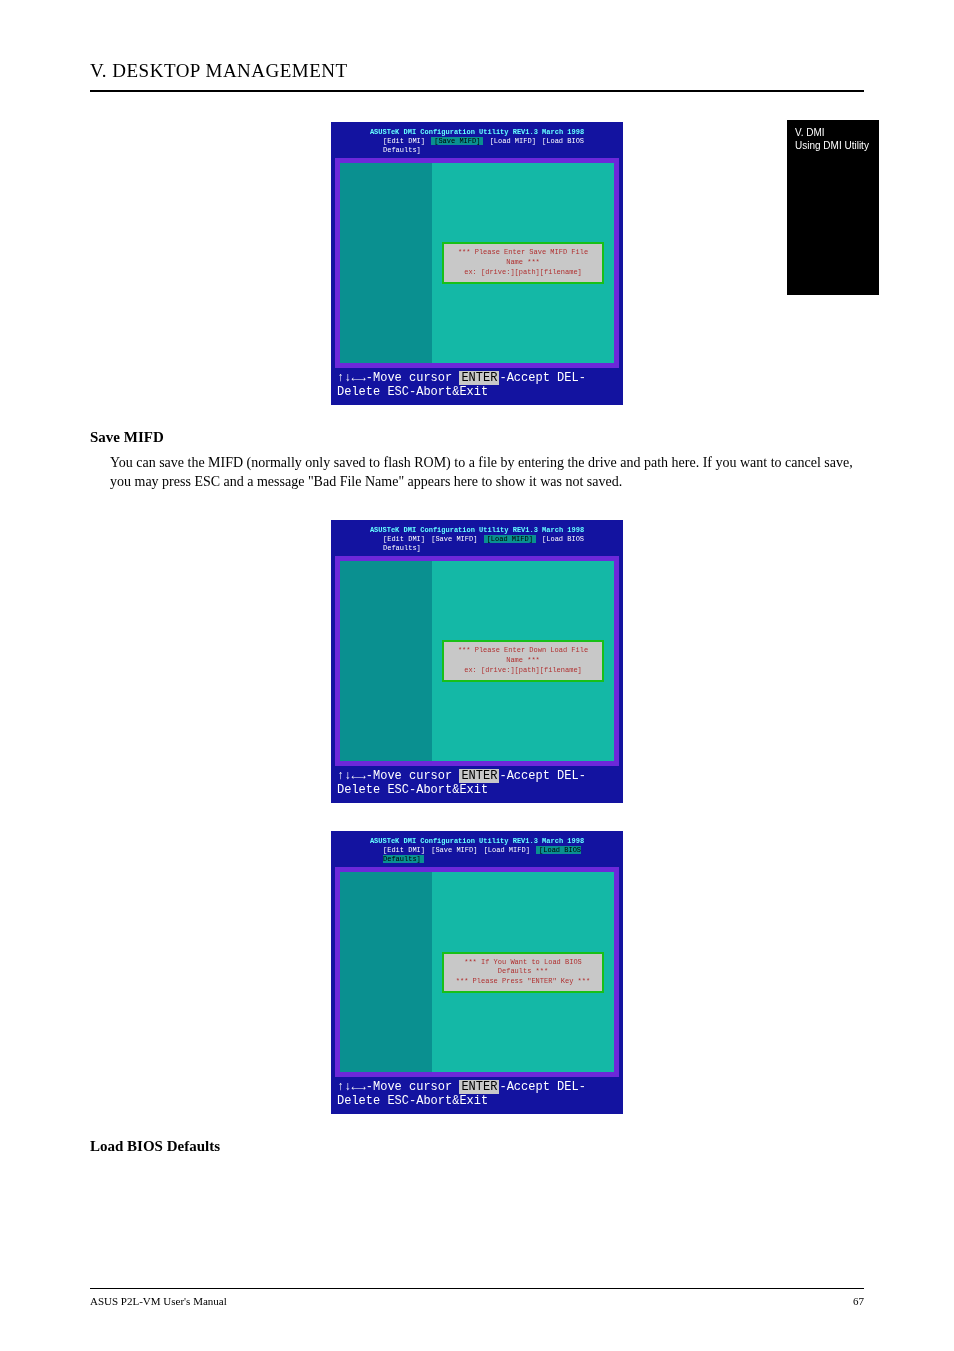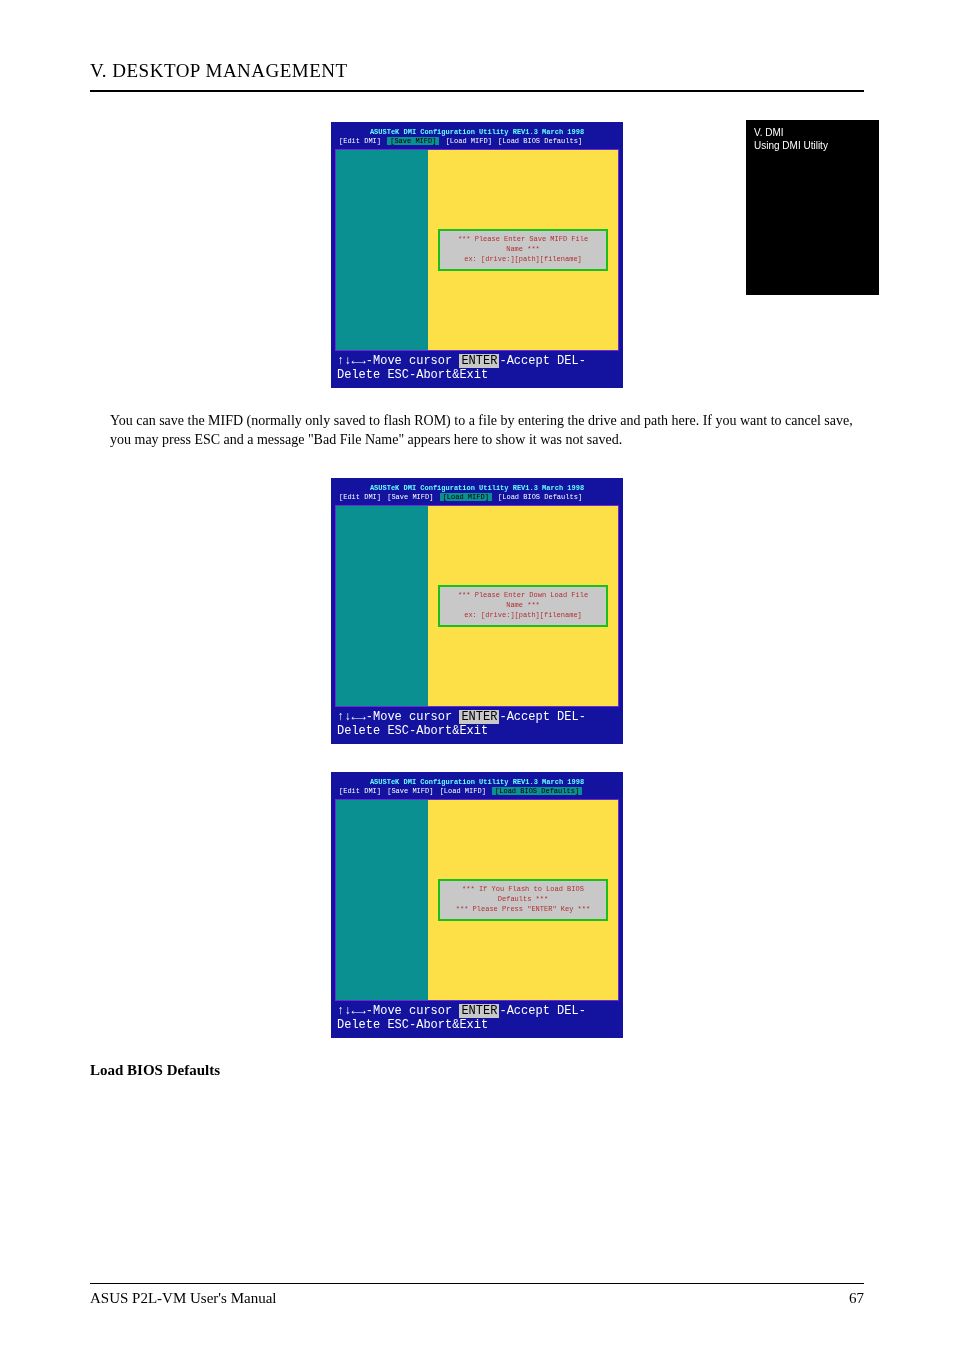--- a/index.html
+++ b/index.html
@@ -9,21 +9,21 @@
     color: #000;
     width: 954px;
     height: 1351px;
     position: relative;
     padding: 60px 90px 40px 90px;
   }
   .black-tab {
     position: absolute;
     top: 120px;
     right: 75px;
-    width: 133px;
+    width: 92px;
     height: 175px;
     background: #000;
     color: #fff;
     font-family: Arial, Helvetica, sans-serif;
     font-size: 10px;
     line-height: 1.3;
     padding: 6px 8px;
     text-align: left;
   }
   .header-title {
@@ -42,27 +42,27 @@
   .screenshot {
     width: 292px;
     margin: 0 auto 24px auto;
     background: #1313a0;
     padding: 4px;
     font-family: "Courier New", monospace;
     font-size: 7px;
     color: #fff;
   }
   .ss-title-row { text-align: center; color: #66ffff; padding: 2px 0 1px 0; font-weight: bold; }
-  .ss-menu-row { padding: 0 4px 3px 4px; line-height: 1.3; }
+  .ss-menu-row { padding: 0 4px 3px 4px; line-height: 1.3; margin-left: 44px; }
   .ss-menu-row span { margin-right: 2px; }
   .menu-active { background: #0a9090; color: #000; padding: 0 3px; }
   .ss-body {
     display: flex;
-    border: 1px solid #6d28d9;
-    background: #fde047;
+    border: 5px solid #6d28d9;
+    background: #14b8a6;
   }
   .ss-left {
     width: 92px;
     background: #0a9090;
     min-height: 200px;
   }
   .ss-right {
     flex: 1;
     display: flex;
     align-items: center;
@@ -98,21 +98,21 @@
   }
   .footer {
     position: absolute;
     bottom: 44px;
     left: 90px;
     right: 90px;
     border-top: 1px solid #000;
     padding-top: 6px;
     display: flex;
     justify-content: space-between;
-    font-size: 15px;
+    font-size: 11px;
   }
 </style>
 </head>
 <body>
 
 <div class="black-tab">
   <div>V. DMI</div>
   <div>Using DMI Utility</div>
 </div>
 
@@ -136,20 +136,21 @@
         <div class="prompt-box">
           <div>*** Please Enter Save MIFD File Name ***</div>
           <div>ex: [drive:][path][filename]</div>
         </div>
       </div>
     </div>
     <div class="ss-status">
       <span>↑↓←→-Move cursor </span><span class="hl">ENTER</span><span>-Accept  DEL-Delete  ESC-Abort&amp;Exit</span>
     </div>
   </div>
+  <div class="section-heading">Save MIFD</div>
   <div class="section-body">You can save the MIFD (normally only saved to flash ROM) to a file by entering the drive and path here. If you want to cancel save, you may press ESC and a message "Bad File Name" appears here to show it was not saved.</div>
 </div>
 
 <div class="screenshot-block">
   <div class="screenshot">
     <div class="ss-title-row">ASUSTeK DMI Configuration Utility  REV1.3  March 1998</div>
     <div class="ss-menu-row">
       <span>[Edit DMI]</span>
       <span>[Save MIFD]</span>
       <span class="menu-active">[Load MIFD]</span>
@@ -176,21 +177,21 @@
     <div class="ss-menu-row">
       <span>[Edit DMI]</span>
       <span>[Save MIFD]</span>
       <span>[Load MIFD]</span>
       <span class="menu-active">[Load BIOS Defaults]</span>
     </div>
     <div class="ss-body">
       <div class="ss-left"></div>
       <div class="ss-right">
         <div class="prompt-box">
-          <div>*** If You Flash to Load BIOS Defaults ***</div>
+          <div>*** If You Want to Load BIOS Defaults ***</div>
           <div>*** Please Press "ENTER" Key ***</div>
         </div>
       </div>
     </div>
     <div class="ss-status">
       <span>↑↓←→-Move cursor </span><span class="hl">ENTER</span><span>-Accept  DEL-Delete  ESC-Abort&amp;Exit</span>
     </div>
   </div>
   <div class="section-heading">Load BIOS Defaults</div>
 </div>

